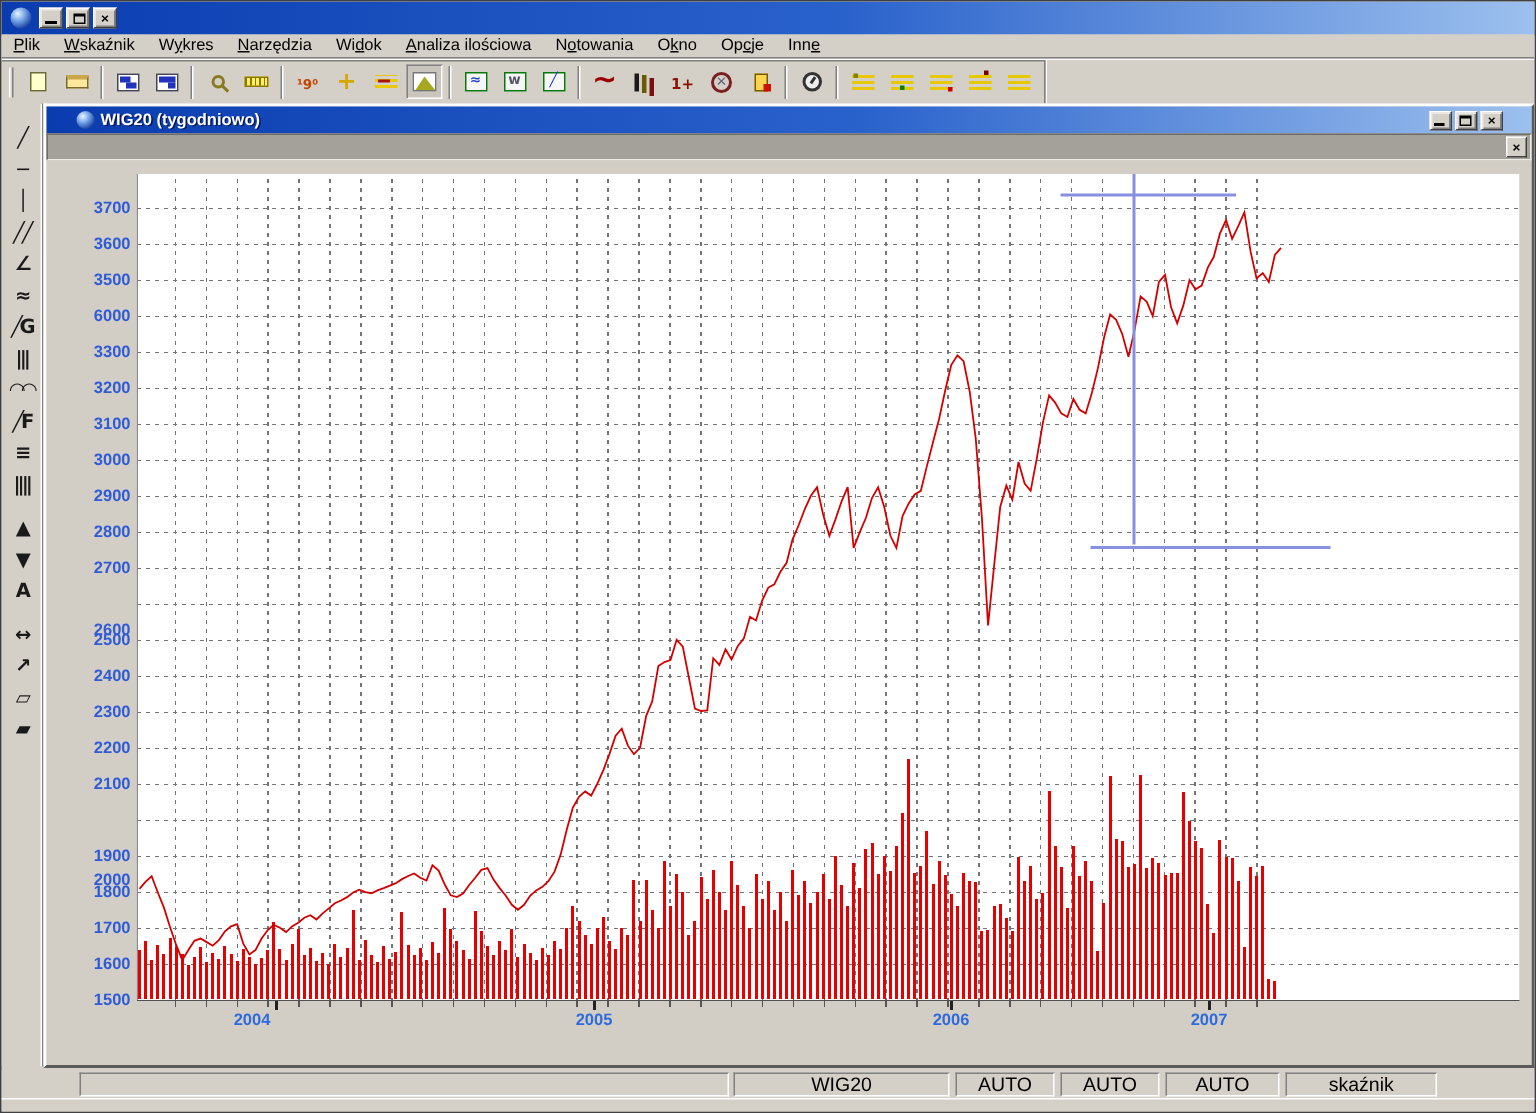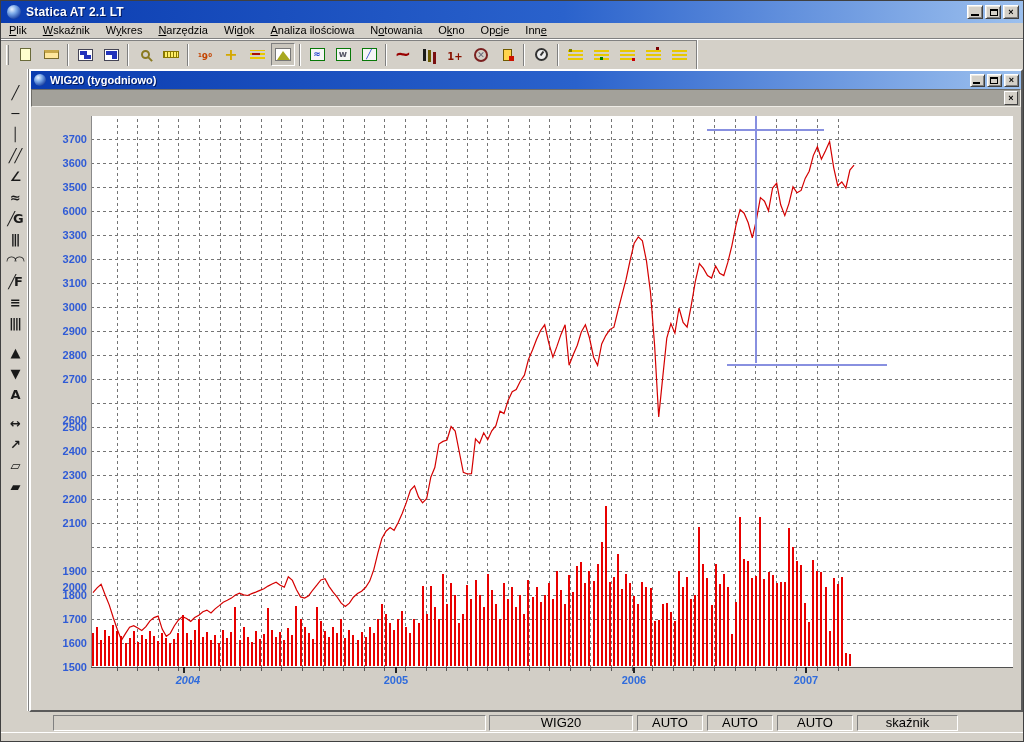--- a/index.html
+++ b/index.html
@@ -84,21 +84,21 @@
     border-right:1px solid #808080;box-shadow:-1px 0 0 #ffffff inset;
     display:flex;flex-direction:column;align-items:center;padding-top:14px;}
   .ltool{width:24px;height:21px;font:600 13px/20px "DejaVu Sans",sans-serif;
     color:#1a1a1a;text-align:center;letter-spacing:-2px;}
   .ltool.gap{margin-top:8px;}
   
   .child{position:absolute;left:28px;top:68px;width:994px;height:643px;
     background:#d4d0c8;border:2px solid;border-color:#ffffff #5a5a5a #5a5a5a #ffffff;
     display:flex;flex-direction:column;}
   .child-tb{height:18px;background:linear-gradient(90deg,#0a3cb0 0%,#2a62cc 55%,#9cc0ee 100%);
-    display:flex;align-items:center;padding:0 2px;flex:0 0 auto;}
+    display:flex;align-items:center;padding:0 19px;flex:0 0 auto;}
   .child-tb .appicon{width:12px;height:12px;margin:0 4px 0 1px;}
   .child-title{color:#fff;font-weight:bold;font-size:11px;flex:1;text-shadow:1px 1px 0 #00185e;}
   .wb2{position:relative;width:15px;height:13px;background:#d4d0c8;
     border:1px solid;border-color:#ffffff #404040 #404040 #ffffff;
     box-shadow:inset 1px 1px 0 #ece9e2,inset -1px -1px 0 #808080;
     font:bold 9px/11px "Liberation Sans",sans-serif;text-align:center;margin-left:2px;}
   .wb2 .mn{position:absolute;left:2px;bottom:2px;width:7px;height:2px;background:#000;}
   .wb2 .mx{position:absolute;left:2px;top:2px;width:8px;height:7px;border:1px solid #000;border-top-width:2px;}
   .infobar{height:18px;background:#a3a19a;border:1px solid;border-color:#6f6d68 #eeece6 #eeece6 #6f6d68;
     color:#fff;font-weight:bold;font-size:11px;line-height:16px;padding-left:6px;
@@ -121,21 +121,20 @@
   .bottomstrip{position:absolute;left:0;top:731px;width:100%;height:11px;background:#d4d0c8;
     border-top:1px solid #ffffff;}
 </style>
 </head>
 <body>
 
 <div class="screen">
 
   <div class="titlebar">
     <span class="appicon"></span>
-    <span class="title-text">Statica AT 2.1 LT</span>
     <span class="winbtns">
       <span class="wb">
           <span class="mn"></span>
         </span>
       <span class="wb">
           <span class="rs"></span>
         </span>
       <span class="wb">×</span>
     </span>
   </div>
@@ -587,21 +586,21 @@
         <span class="ylab" style="top: 242px;">2800</span>
         <span class="ylab" style="top: 218px;">2900</span>
         <span class="ylab" style="top: 194px;">3000</span>
         <span class="ylab" style="top: 170px;">3100</span>
         <span class="ylab" style="top: 146px;">3200</span>
         <span class="ylab" style="top: 122px;">3300</span>
         <span class="ylab" style="top: 98px;">6000</span>
         <span class="ylab" style="top: 74px;">3500</span>
         <span class="ylab" style="top: 50px;">3600</span>
         <span class="ylab" style="top: 26px;">3700</span>
-        <span class="xlab" style="left: 135px; top: 567px; font-style: italic;">2004</span>
+        <span class="xlab" style="left: 115px; top: 567px;">2004</span>
         <span class="xlab" style="left: 343px; top: 567px;">2005</span>
         <span class="xlab" style="left: 581px; top: 567px;">2006</span>
         <span class="xlab" style="left: 753px; top: 567px;">2007</span>
       </div>
   </div>
 
   <div class="statusbar" id="statusbar">
       <span class="spanel" style="left: 8px; width: 433px;"></span>
       <span class="spanel" style="left: 444px; width: 144px;">WIG20</span>
       <span class="spanel" style="left: 592px; width: 66px;">AUTO</span>

